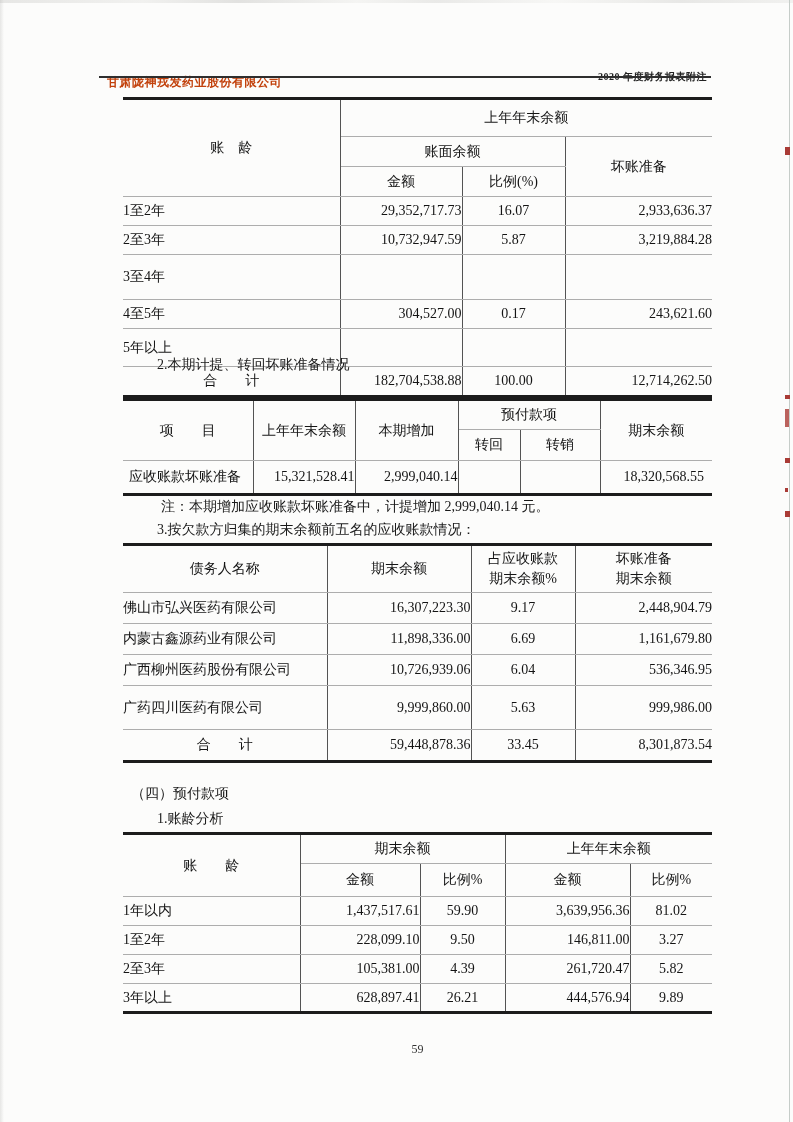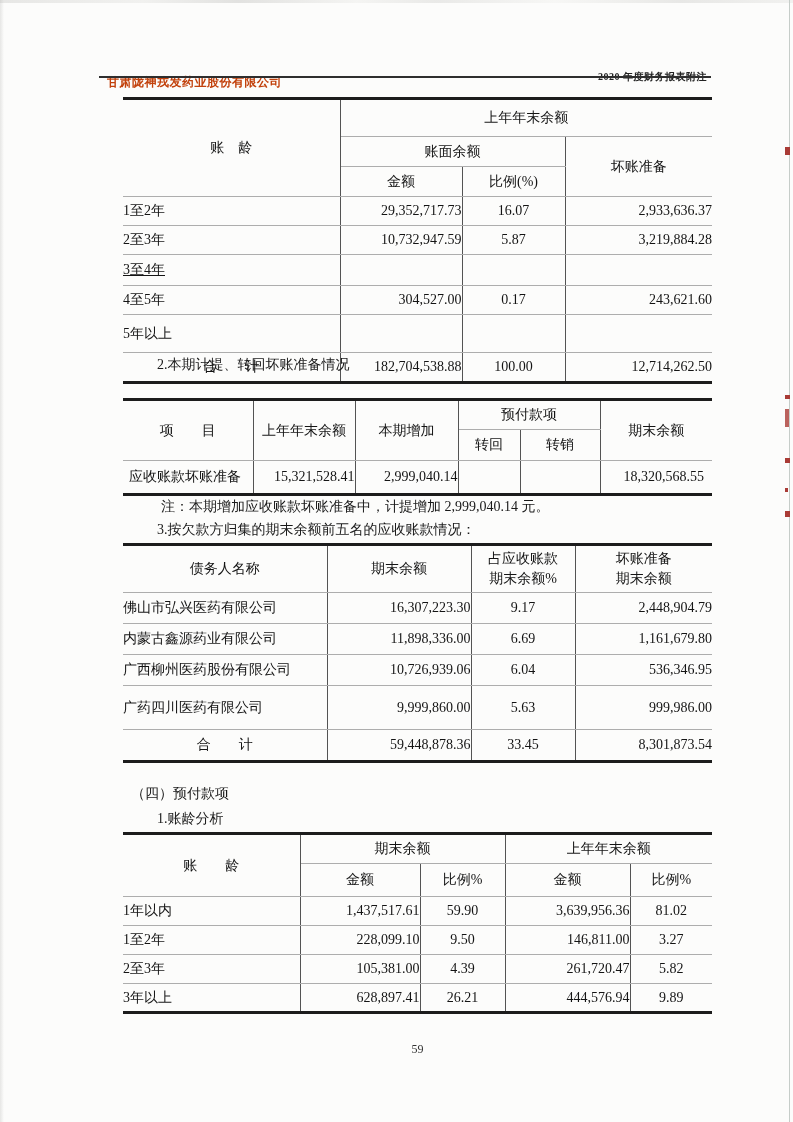--- a/index.html
+++ b/index.html
@@ -95,21 +95,21 @@
       <td class="num">29,352,717.73</td>
       <td class="ctr">16.07</td>
       <td class="num">2,933,636.37</td>
     </tr>
     <tr style="height:29px;">
       <td class="lbl">2至3年</td>
       <td class="num">10,732,947.59</td>
       <td class="ctr">5.87</td>
       <td class="num">3,219,884.28</td>
     </tr>
-    <tr style="height:31px;text-decoration:underline;">
+    <tr style="height:45px;">
       <td class="lbl">3至4年</td>
       <td class="num"></td>
       <td class="ctr"></td>
       <td class="num"></td>
     </tr>
     <tr style="height:29px;">
       <td class="lbl">4至5年</td>
       <td class="num">304,527.00</td>
       <td class="ctr">0.17</td>
       <td class="num">243,621.60</td>

